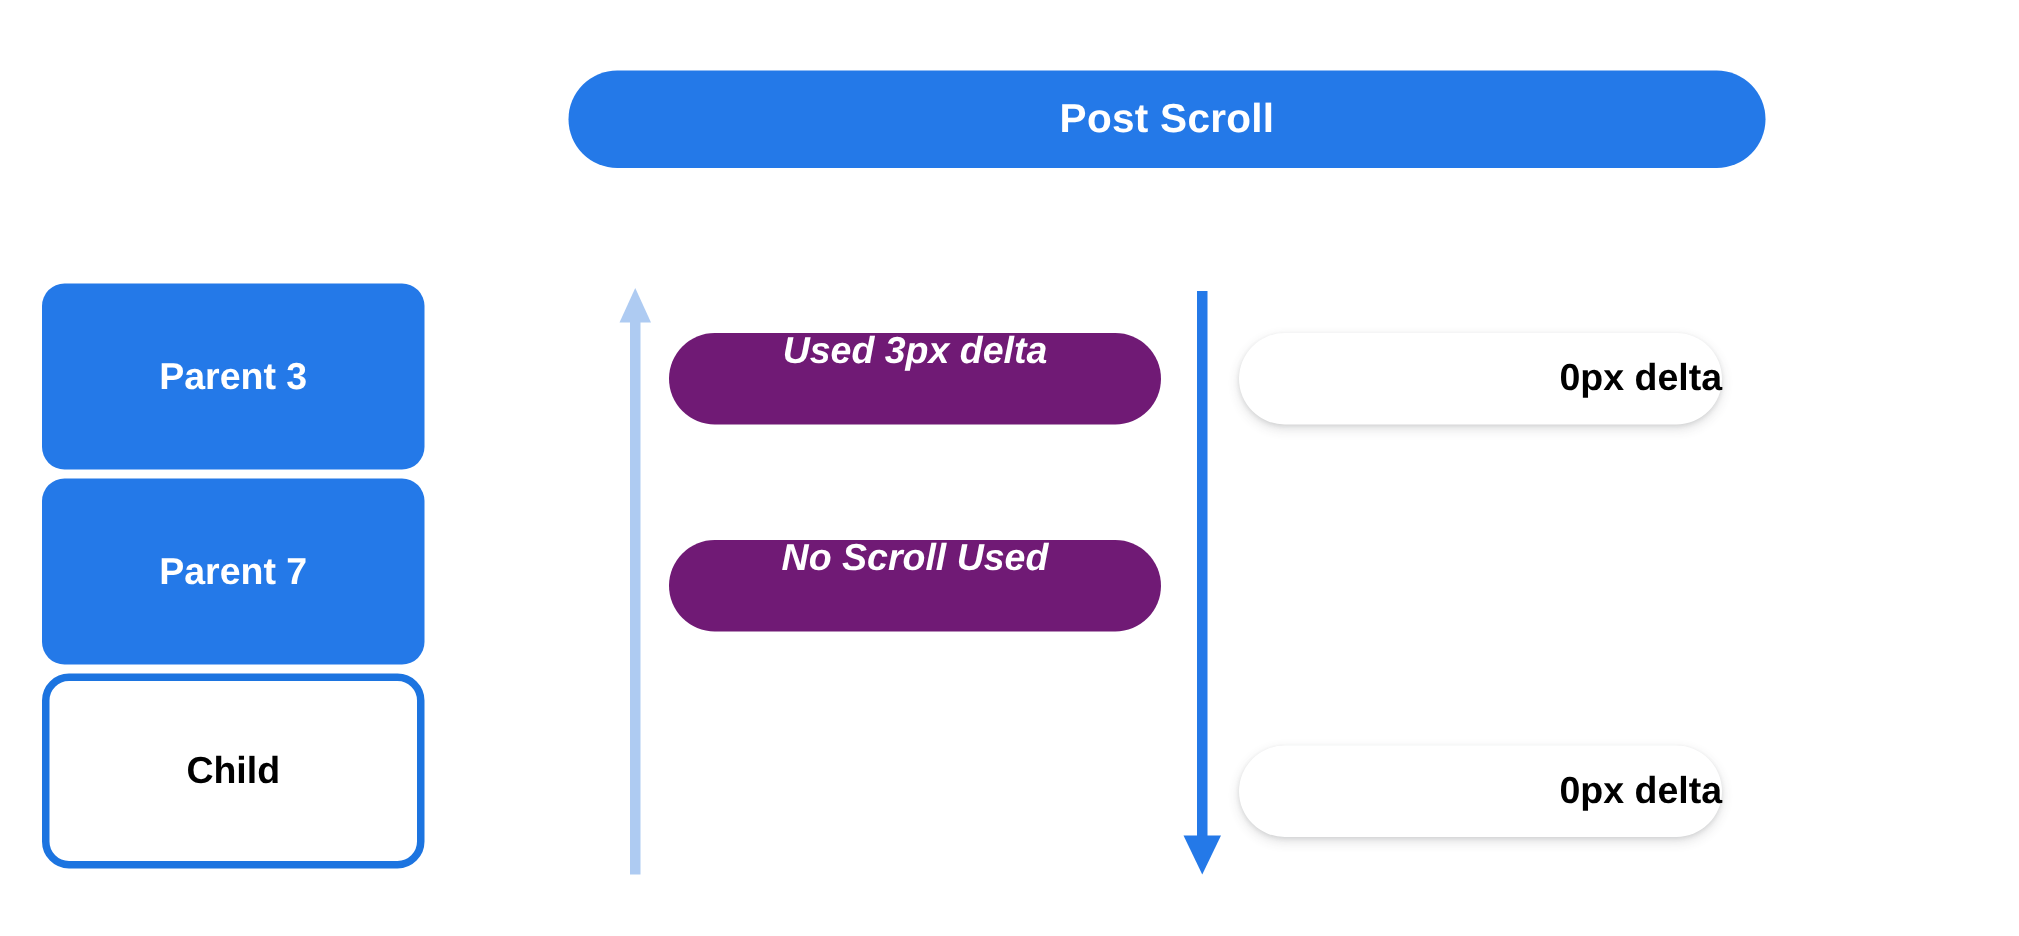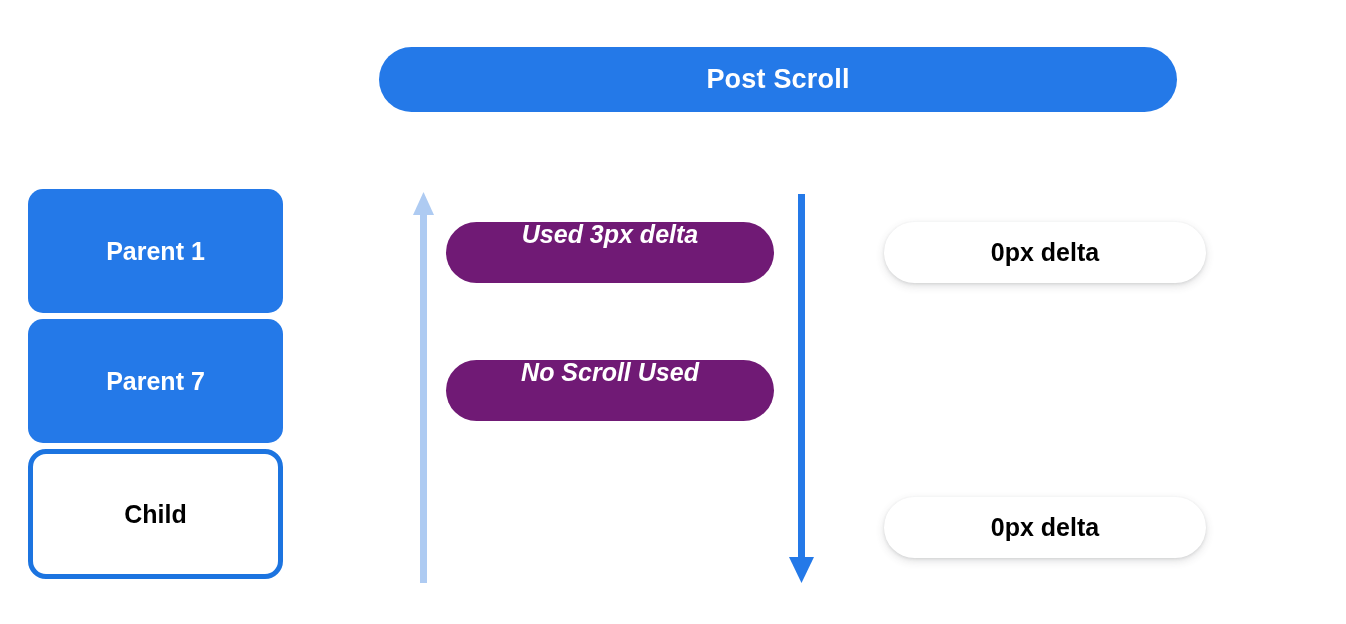--- a/index.html
+++ b/index.html
@@ -113,28 +113,28 @@
     font-size: 25px;
     font-weight: bold;
     line-height: 1;
   }
   .mid-pill.p1 { top: 222px; }
   .mid-pill.p2 { top: 360px; }
 
   
   .right-pill {
     position: absolute;
-    left: 884px;
+    left: 826px;
     width: 322px;
     height: 61px;
     background: #ffffff;
     border-radius: 31px;
     display: flex;
     align-items: center;
-    justify-content: center;
+    justify-content: flex-end;
     box-sizing: border-box;
     box-shadow: 0 3px 8px rgba(60, 64, 67, 0.16),
                 0 1px 3px rgba(60, 64, 67, 0.12);
   }
   .right-pill .label {
     color: #000000;
     font-size: 25px;
     font-weight: bold;
     line-height: 1;
   }
@@ -145,21 +145,21 @@
 <body>
 
 <div id="canvas">
 
   <div class="title-pill">
     <span class="label">Post Scroll</span>
   </div>
 
   <div class="stack">
     <div class="node filled">
-      <span class="label">Parent 1</span>
+      <span class="label">Parent 3</span>
     </div>
     <div class="node filled">
       <span class="label">Parent 7</span>
     </div>
     <div class="node outlined">
       <span class="label">Child</span>
     </div>
   </div>
 
   <svg class="arrow-svg" viewBox="0 0 1346 624">

